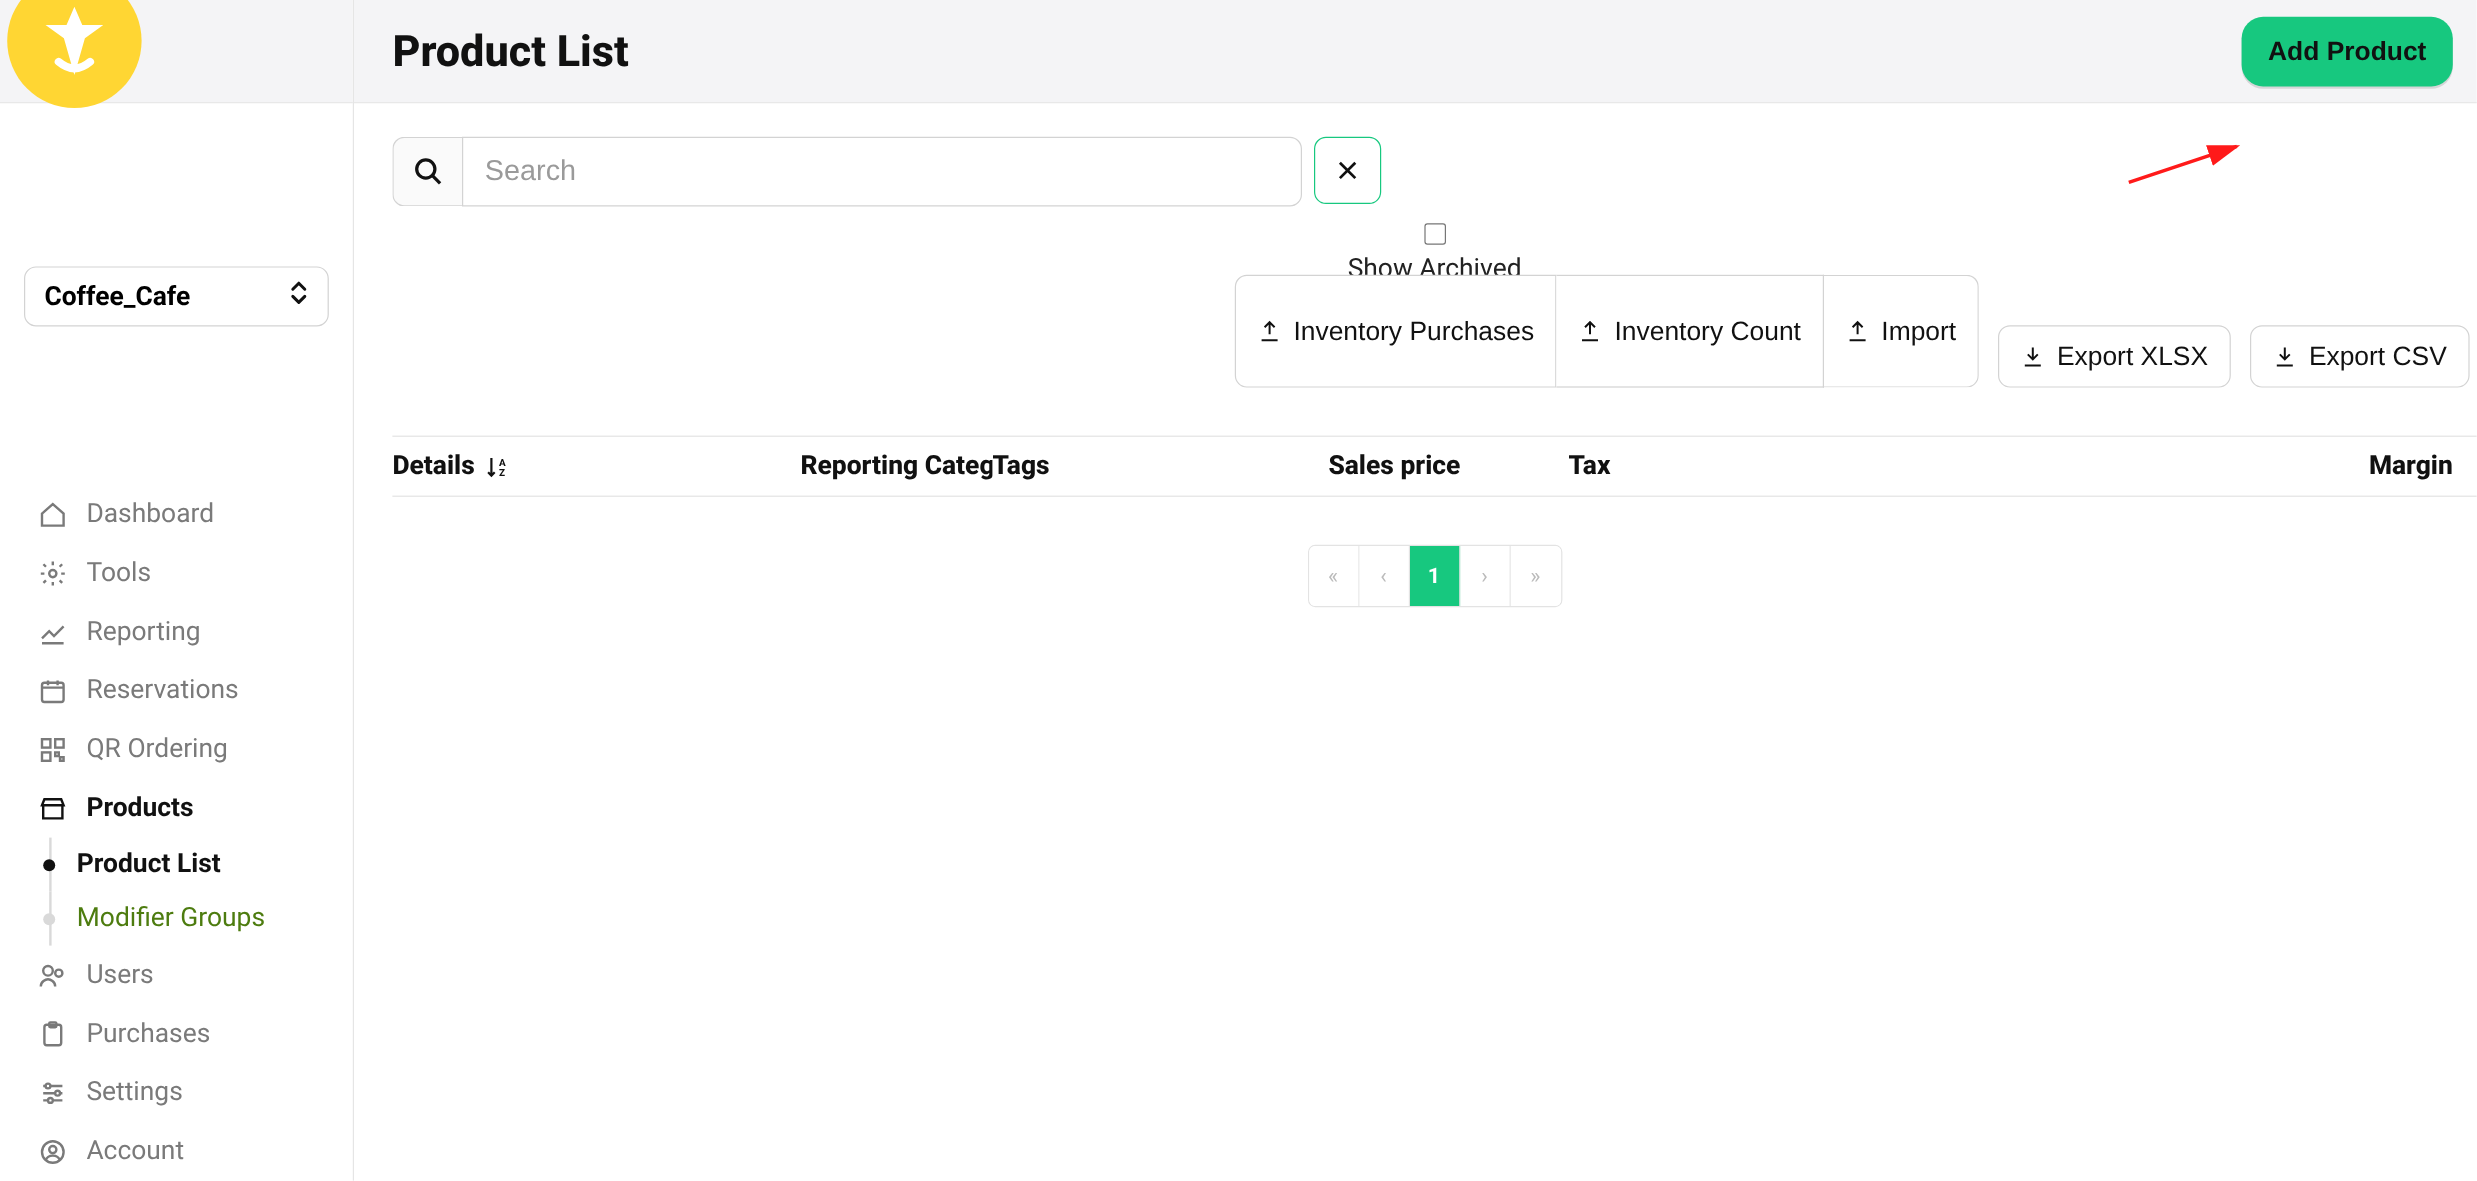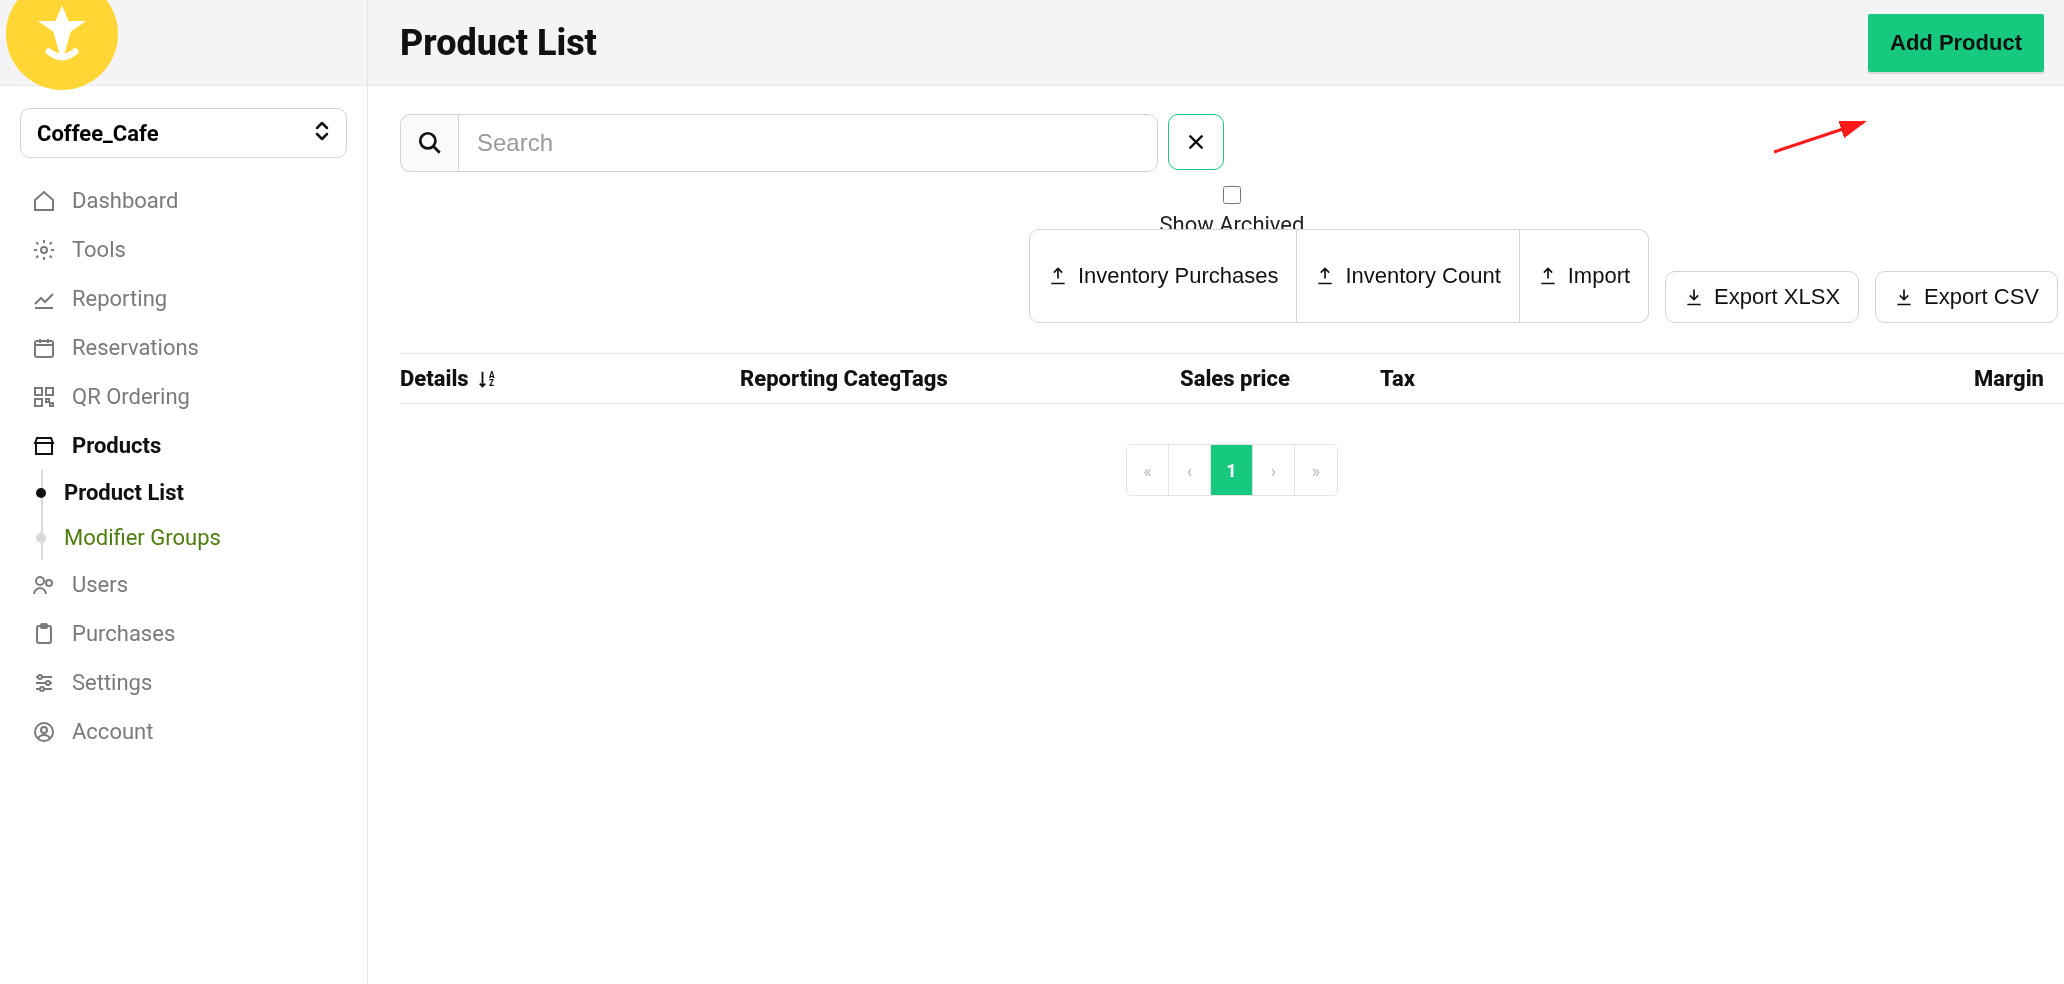--- a/index.html
+++ b/index.html
@@ -1,61 +1,61 @@
 <!DOCTYPE html>
 <html><head>
 <meta charset="utf-8">
 <style>
   * { box-sizing: border-box; margin: 0; padding: 0; }
   html, body { width: 2064px; height: 984px; font-family: -apple-system, BlinkMacSystemFont, "Segoe UI", Roboto, sans-serif; background: #fff; }
   .app { display: flex; width: 100%; height: 100%; }
   
   
-  .sidebar { width: 368px; height: 100%; border-right: 1px solid #e5e5e5; display: flex; flex-direction: column; }
+  .sidebar { width: 295px; height: 100%; border-right: 1px solid #e5e5e5; display: flex; flex-direction: column; justify-content: space-between; }
   .logo-wrap { height: 86px; padding-left: 6px; display: flex; align-items: flex-start; background: #f4f4f6; border-bottom: 1px solid #e8e8e8; }
   .logo { width: 112px; height: 112px; border-radius: 50%; background: #ffd633; display: flex; align-items: center; justify-content: center; margin-top: -22px; }
   .logo svg { width: 70px; height: 70px; }
   .store-select { margin: 22px 20px 18px 20px; border: 1px solid #d3d3d3; border-radius: 10px; height: 50px; display: flex; align-items: center; justify-content: space-between; padding: 0 16px; font-size: 22px; font-weight: 700; cursor: pointer; }
   .nav { display: flex; flex-direction: column; padding: 0 20px; }
   .nav-item { display: flex; align-items: center; gap: 16px; padding: 12px 12px; font-size: 22px; color: #7a7a7a; cursor: pointer; border-radius: 6px; }
   .nav-item.active { color: #111; font-weight: 700; }
   .nav-icon { width: 24px; height: 24px; display: inline-flex; align-items: center; justify-content: center; flex-shrink: 0; }
   .nav-icon svg { stroke: currentColor; }
   .sub-nav { display: flex; flex-direction: column; margin-left: 24px; border-left: 1px solid transparent; }
   .sub-item { display: flex; align-items: center; gap: 18px; padding: 10px 0 10px 0; font-size: 22px; color: #4d7c0f; cursor: pointer; position: relative; }
   .sub-item::before { content:""; position: absolute; left: -4px; top: 0; bottom: 0; width: 2px; background: #d9d9d9; }
   .sub-dot { width: 10px; height: 10px; border-radius: 50%; background: #d9d9d9; margin-left: -9px; z-index: 1; }
   .sub-item.active { color: #111; font-weight: 700; }
   .sub-item.active .sub-dot { background: #111; }
   
   
   .main { flex: 1; display: flex; flex-direction: column; }
   .topbar { height: 86px; background: #f4f4f6; border-bottom: 1px solid #e8e8e8; display: flex; align-items: center; justify-content: space-between; padding: 0 20px 0 32px; }
   .page-title { font-size: 36px; font-weight: 800; color: #111; }
-  .add-btn { background: #17c87f; color: #111; font-size: 22px; font-weight: 700; border: none; border-radius: 2px; padding: 16px 22px; cursor: pointer; box-shadow: 0 2px 0 rgba(0,0,0,.12); }
+  .add-btn { background: #17c87f; color: #111; font-size: 22px; font-weight: 700; border: none; border-radius: 18px; padding: 16px 22px; cursor: pointer; box-shadow: 0 2px 0 rgba(0,0,0,.12); }
   
   .content { padding: 28px 0 0 32px; position: relative; }
   .search-row { display: flex; gap: 0; align-items: stretch; }
   .search-icon-box { width: 58px; border: 1px solid #d3d3d3; border-right: none; border-radius: 10px 0 0 10px; display: flex; align-items: center; justify-content: center; background:#fafafa; }
   .search-input { width: 700px; border: 1px solid #d3d3d3; border-radius: 0 10px 10px 0; font-size: 24px; padding: 14px 18px; outline: none; color:#3b82f6; }
   .search-input::placeholder { color: #9a9a9a; }
   .clear-box { width: 56px; height: 56px; border: 1px solid #17c87f; border-radius: 10px; margin-left: 10px; display: flex; align-items: center; justify-content: center; cursor: pointer; }
   
   .archived-row { margin-top: 14px; display: flex; align-items: center; gap: 8px; font-size: 22px; color:#222;flex-direction:column; }
   .archived-row input { width: 18px; height: 18px; }
   
   .toolbar-btns { display: flex; gap: 16px; justify-content: flex-end; margin-top: -8px; padding-right: 6px; }
   .btn-group { display: flex; }
   .tbtn { border: 1px solid #d3d3d3; background: #fff; font-size: 22px; color: #111; padding: 12px 18px; display: flex; align-items: center; gap: 10px; cursor: pointer; }
   .btn-group .tbtn:first-child { border-radius: 10px 0 0 10px; }
   .btn-group .tbtn:last-child { border-radius: 0 10px 10px 0; }
   .btn-group .tbtn + .tbtn { border-left: none; }
   .btn-single { border-radius: 10px; margin-top: 42px; }
   
-  .table-wrap { margin-top: 30px; }
+  .table-wrap { margin-top: 40px; }
   .thead { display: flex; border-top: 1px solid #e3e3e3; border-bottom: 1px solid #e3e3e3; padding: 12px 0; font-size: 22px; font-weight: 800; color:#111; }
   .th { display: flex; align-items: center; gap: 8px; }
   .th-details { width: 340px; }
   .th-cat { width: 160px; white-space: nowrap; overflow: hidden; }
   .th-tags { width: 280px; text-align: right; }
   .th-price { width: 200px; }
   .th-tax { width: 160px; }
   .th-margin { flex: 1; text-align: right; padding-right: 20px; justify-content: flex-end; }
   
   .pager { display: flex; justify-content: center; margin-top: 40px; }

